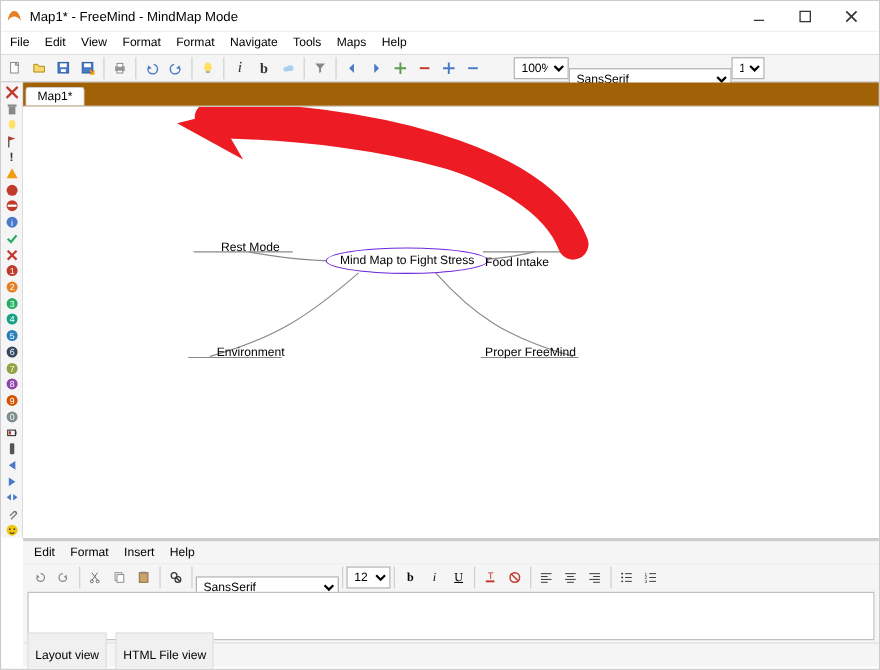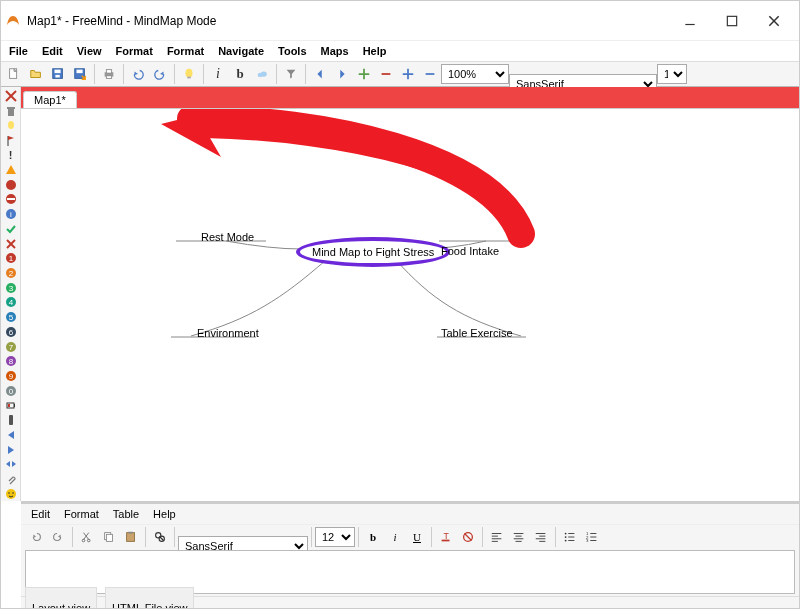--- a/index.html
+++ b/index.html
@@ -1,47 +1,47 @@
 <!DOCTYPE html>
 <html><head>
 <meta charset="utf-8">
 <style>
 * { box-sizing: border-box; margin: 0; padding: 0; }
 body { font-family: Tahoma, sans-serif; font-size: 11px; background: #fff; width: 800px; height: 609px; overflow: hidden; border: 1px solid #ccc; }
-.titlebar { height: 40px; background: #fff; display: flex; align-items: center; padding: 0 4px; border-bottom: 1px solid #eee; }
+.titlebar { height: 28px; background: #fff; display: flex; align-items: center; padding: 0 4px; border-bottom: 1px solid #eee; }
 .titlebar .app-icon { width: 16px; height: 16px; margin-right: 6px; }
 .titlebar .title { flex: 1; font-size: 12px; }
 .winbtns { display: flex; gap: 0; }
 .winbtn { width: 42px; height: 26px; display: flex; align-items: center; justify-content: center; }
 .menubar { height: 20px; display: flex; align-items: center; padding: 0 2px; gap: 2px; background: #fff; }
-.menubar span { padding: 1px 6px; font-size: 11px; font-weight: bold; }
+.menubar span { padding: 1px 6px; font-size: 11px; }
 .toolbar { height: 26px; background: #f5f5f5; border-top: 1px solid #ddd; border-bottom: 1px solid #bbb; display: flex; align-items: center; padding: 0 2px; gap: 0; }
 .tbtn { width: 22px; height: 22px; display: flex; align-items: center; justify-content: center; border: 1px solid transparent; }
 .sep { width: 1px; height: 20px; background: #ccc; margin: 0 3px; }
 .zoom-sel, .font-sel, .size-sel { height: 20px; border: 1px solid #aaa; background: #fff; font-size: 11px; padding: 0 2px; }
-.zoom-sel { width: 68px; }
+.zoom-sel { width: 50px; margin-left: 26px; }
 .font-sel { width: 148px; margin-top: 19px; }
 .size-sel { width: 30px; }
 .main { display: flex; height: 414px; }
 .left-iconbar { width: 20px; background: #f5f5f5; border-right: 1px solid #ddd; display: flex; flex-direction: column; align-items: center; padding-top: 2px; gap: 0; overflow: hidden; }
 .left-iconbar .licon { width: 16px; height: 15px; display: flex; align-items: center; justify-content: center; }
 .canvas-area { flex: 1; display: flex; flex-direction: column; }
-.tab-strip { height: 22px; display: flex; align-items: end; padding-left: 2px; background: #ef4444; border-bottom: 1px solid #ccc; }
+.tab-strip { height: 22px; display: flex; align-items: end; padding-left: 2px; background: #a16207; border-bottom: 1px solid #ccc; }
 .tab { background: #fff; border: 1px solid #ccc; border-bottom: none; padding: 2px 10px; font-size: 11px; border-radius: 3px 3px 0 0; }
 .canvas { flex: 1; background: #fff; position: relative; overflow: hidden; }
 .bottom-panel { border-top: 3px solid #ccc; background: #f5f5f5; height: 117px; display: flex; flex-direction: column; margin-left: 20px; }
 .bp-menu { height: 20px; display: flex; align-items: center; padding: 2px 4px; gap: 2px; }
 .bp-menu span { padding: 1px 6px; font-size: 11px; }
 .bp-toolbar { height: 24px; display: flex; align-items: center; padding: 0 4px; gap: 0; border-top: 1px solid #eee; }
 .bp-edit { flex: 1; background: #fff; border: 1px solid #bbb; margin: 2px 4px; }
 .bp-tabs { height: 22px; display: flex; align-items: center; padding: 2px 4px; gap: 8px; border-top: 1px solid #ddd; }
 .bp-tabs span { font-size: 11px; padding: 14px 6px; background: #f0f0f0; border: 1px solid #ddd; }
 svg.icon { width: 14px; height: 14px; }
 .node-text { font-size: 11px; position: absolute; white-space: nowrap; }
-.center-node { position: absolute; border: 4px solid #6d28d9; border-radius: 50%; padding: 5px 12px; font-size: 11px; background: #fff; }
+.center-node { position: absolute; border: 1px solid #6d28d9; border-radius: 50%; padding: 5px 12px; font-size: 11px; background: #fff; }
 </style>
 </head>
 <body>
 
 <div class="titlebar">
   <span class="app-icon">
     <svg viewBox="0 0 16 16">
         <path d="M2 12 C3 6 5 3 8 3 C11 3 13 6 14 12 C12 9 10 8 8 8 C6 8 4 9 2 12 Z" fill="#e67e22"></path>
       </svg>
   </span>
@@ -372,30 +372,30 @@
 
       <svg width="780" height="390" style="position:absolute;top:0;left:0;pointer-events:none">
         <path d="M500 125 C470 45 300 10 170 10" fill="none" stroke="#ed1c24" stroke-width="28" stroke-linecap="round"></path>
         <path d="M500 125 C480 58 320 25 184 22" fill="none" stroke="#ed1c24" stroke-width="14" stroke-linecap="round"></path>
         <path d="M200 0 L140 15 L200 48 L185 22 Z" fill="#ed1c24"></path>
       </svg>
       <div class="center-node" style="left:275px;top:128px">Mind Map to Fight Stress</div>
       <div class="node-text" style="left:180px;top:122px">Rest Mode</div>
       <div class="node-text" style="left:420px;top:136px">Food Intake</div>
       <div class="node-text" style="left:176px;top:218px">Environment</div>
-      <div class="node-text" style="left:420px;top:218px">Table Exercise</div>
+      <div class="node-text" style="left:420px;top:218px">Proper FreeMind</div>
     </div>
   </div>
 </div>
 
 <div class="bottom-panel">
   <div class="bp-menu">
     <span>Edit</span>
     <span>Format</span>
-    <span>Table</span>
+    <span>Insert</span>
     <span>Help</span>
   </div>
   <div class="bp-toolbar">
     <div class="tbtn">
         <svg class="icon" viewBox="0 0 16 16">
           <path d="M9 4 A4 4 0 1 1 5 8" fill="none" stroke="#888" stroke-width="1.3"></path>
           <path d="M5 5 L5 9 L8 7.5 Z" fill="#888"></path>
         </svg>
       </div>
     <div class="tbtn">

